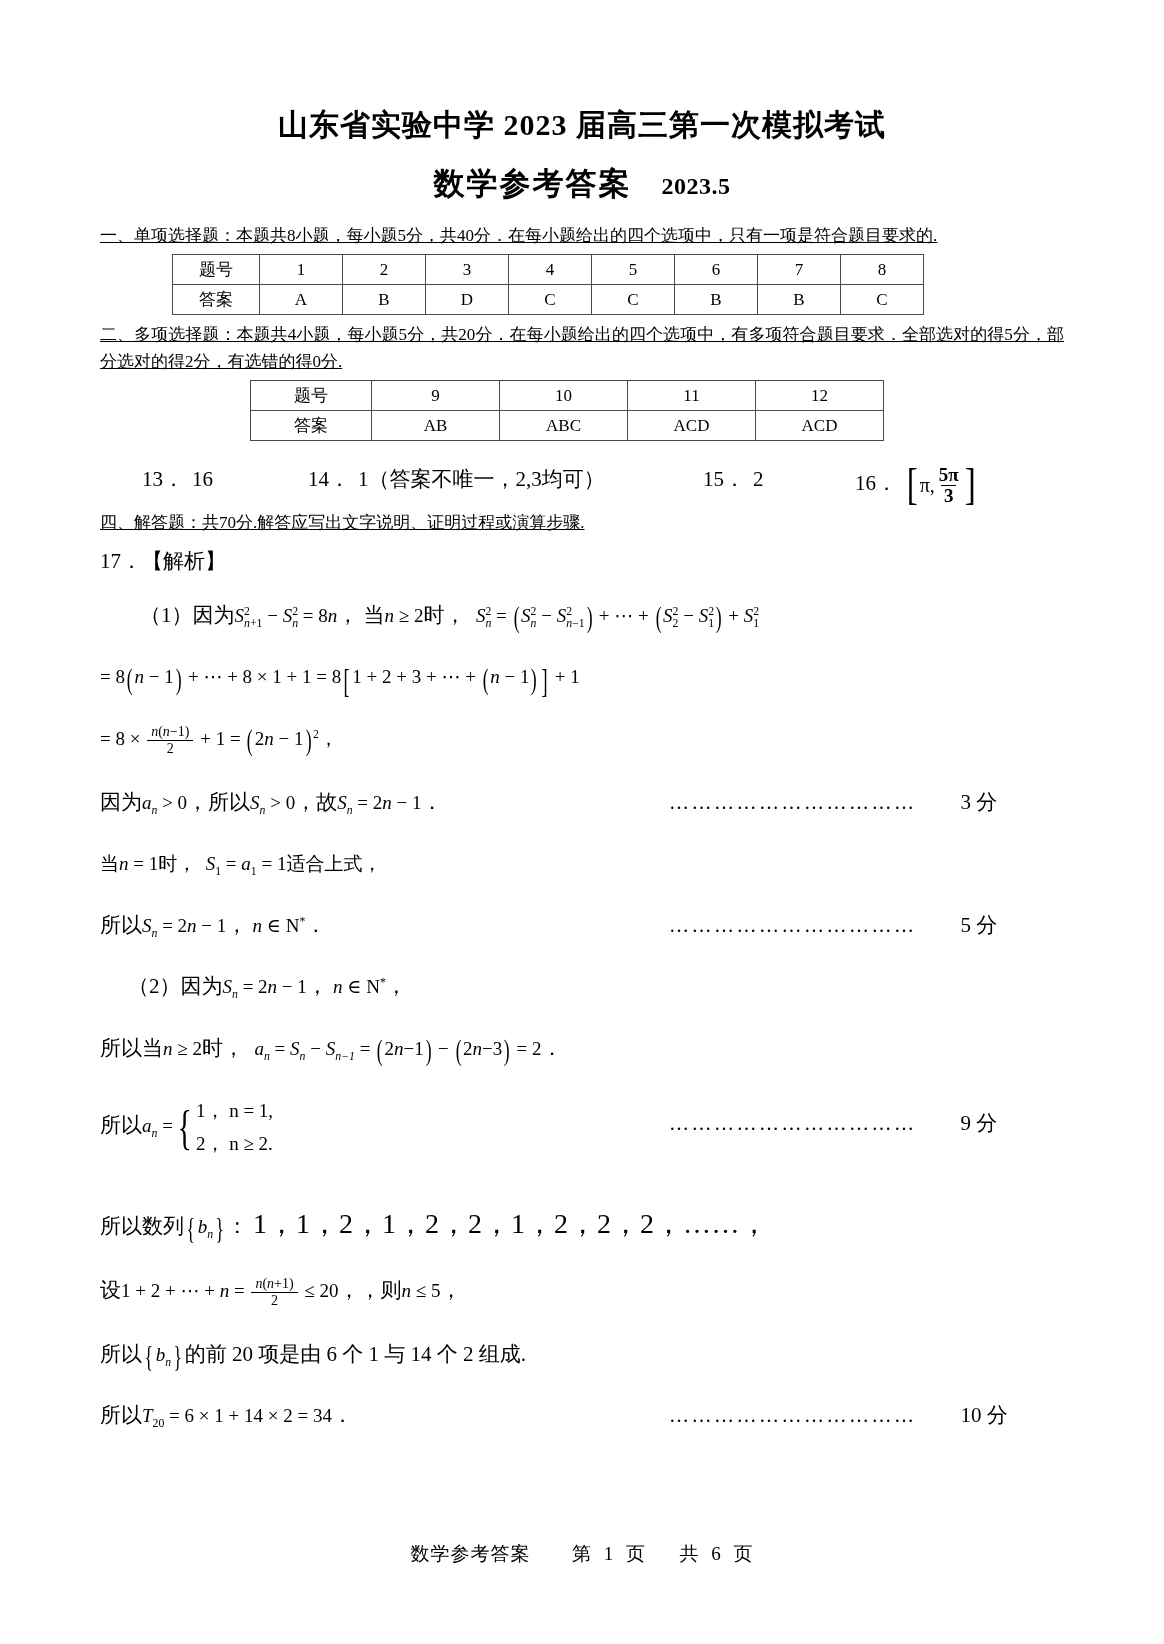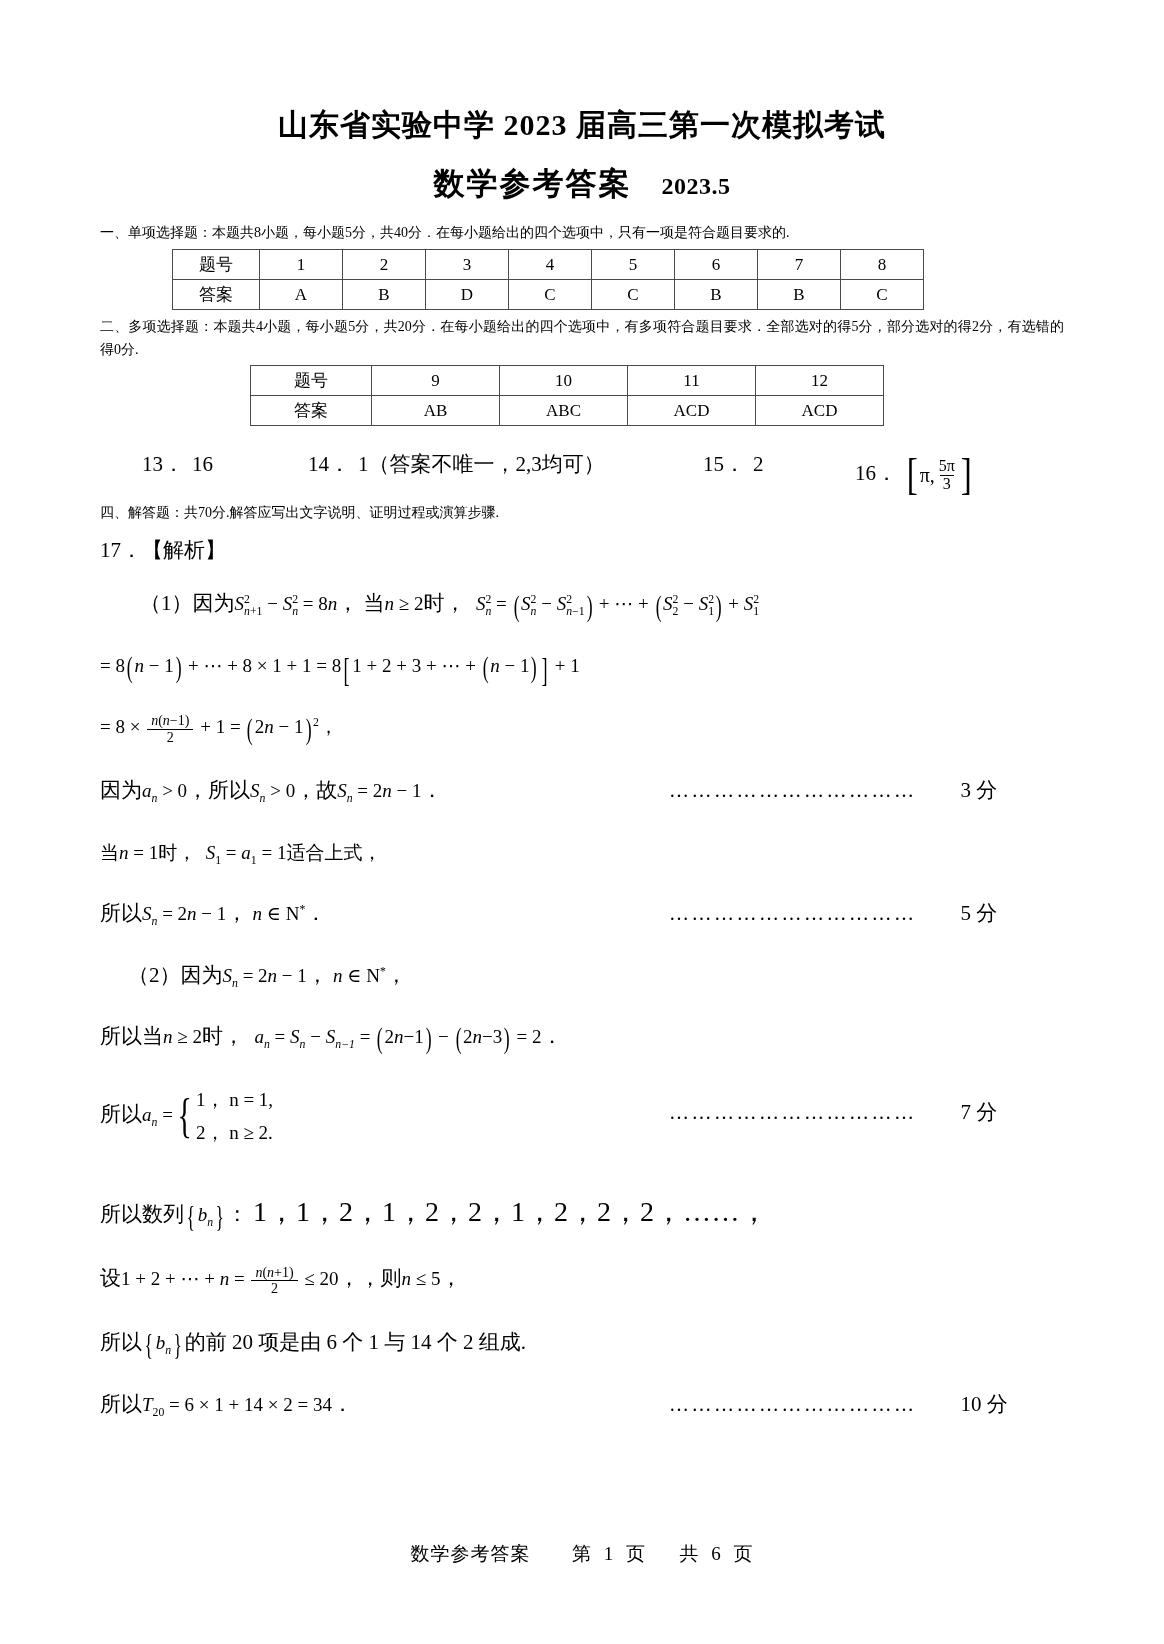--- a/index.html
+++ b/index.html
@@ -42,24 +42,25 @@
     letter-spacing: 2px;
   }
   .title-date {
     font-size: 24px;
     font-weight: bold;
     margin-left: 30px;
     letter-spacing: 0.5px;
   }
   
   .sec-para {
-    font-size: 14px;
+    font-size: 17px;
     line-height: 1.62;
     margin: 18px 0 0 0;
     text-align: justify;
+    text-decoration: underline;
   }
   .sec-para.tight { margin-top: 6px; }
   
   .tbl-wrap { display: flex; justify-content: center; margin: 4px 0 0 0; }
   .tbl-wrap.t1 { justify-content: flex-start; padding-left: 72px; }
   .tbl-wrap.t2 { justify-content: flex-start; padding-left: 150px; }
   table.ans {
     border-collapse: collapse;
     font-size: 17px;
   }
@@ -98,22 +99,23 @@
     line-height: 0.78;
     font-family: "Liberation Serif", serif;
     transform: scaleX(0.75);
   }
   .frac {
     display: inline-flex;
     flex-direction: column;
     align-items: center;
     vertical-align: middle;
     line-height: 1.05;
-    font-size: 16px;
-    margin: 16px 1px;
+    font-size: 19px;
+    margin: 8px 1px;
+    font-weight: bold;
   }
   .frac .nu { padding: 0 3px; }
   .frac .de { padding: 0 3px; border-top: 1px solid #000; }
   
   .sol-line {
     font-size: 21px;
     margin-top: 22px;
     line-height: 1.5;
     position: relative;
     min-height: 26px;
@@ -291,21 +293,21 @@
           <span>π,</span>
           <span class="frac">
             <span class="nu">5π</span>
             <span class="de">3</span>
           </span>
           <span class="brk">]</span>
         </span>
     </span>
   </div>
 
-  <div class="sec-para" style="margin-top:14px;">四、解答题：共70分.解答应写出文字说明、证明过程或演算步骤.</div>
+  <div class="sec-para" style="margin-top:6px;">四、解答题：共70分.解答应写出文字说明、证明过程或演算步骤.</div>
 
   <div class="sol-line" style="margin-top:10px;">17．【解析】</div>
 
   <div class="sol-line indent">
     <span>（1）</span><span>因为</span><span class="math"><span class="v">S</span><span class="supsub">
           <span>2</span>
           <span><span class="v">n</span>+1</span>
         </span> − <span class="v">S</span><span class="supsub">
           <span>2</span>
           <span class="v">n</span>
@@ -364,21 +366,21 @@
   </div>
 
   <div class="sol-line gapbig">
     <span>所以</span><span class="math"><span class="v">a</span><sub class="s">n</sub> =</span><span class="piece">
         <span class="brace">{</span>
         <span class="piece-rows">
           <span>1，  n = 1,</span>
           <span>2，  n ≥ 2.</span>
         </span>
       </span>
-    <span class="score" style="top:14px;"><span class="dots">……………………………</span><span class="pts">7 分</span></span>
+    <span class="score" style="top:14px;"><span class="dots">……………………………</span><span class="pts">9 分</span></span>
   </div>
 
   <div class="sol-line" style="margin-top:42px;">
     <span>所以数列</span><span class="math"><span class="pbig">{</span><span class="v">b</span><sub class="s">n</sub><span class="pbig">}</span></span>：&nbsp;<span class="seq">1，1，2，1，2，2，1，2，2，2，……，</span>
   </div>
 
   <div class="sol-line gapbig">
     <span>设</span><span class="math">1 + 2 + ⋯ + <span class="v">n</span> = <span class="ifrac">
           <span class="nu"><span class="v">n</span>(<span class="v">n</span>+1)</span>
           <span class="de">2</span>

